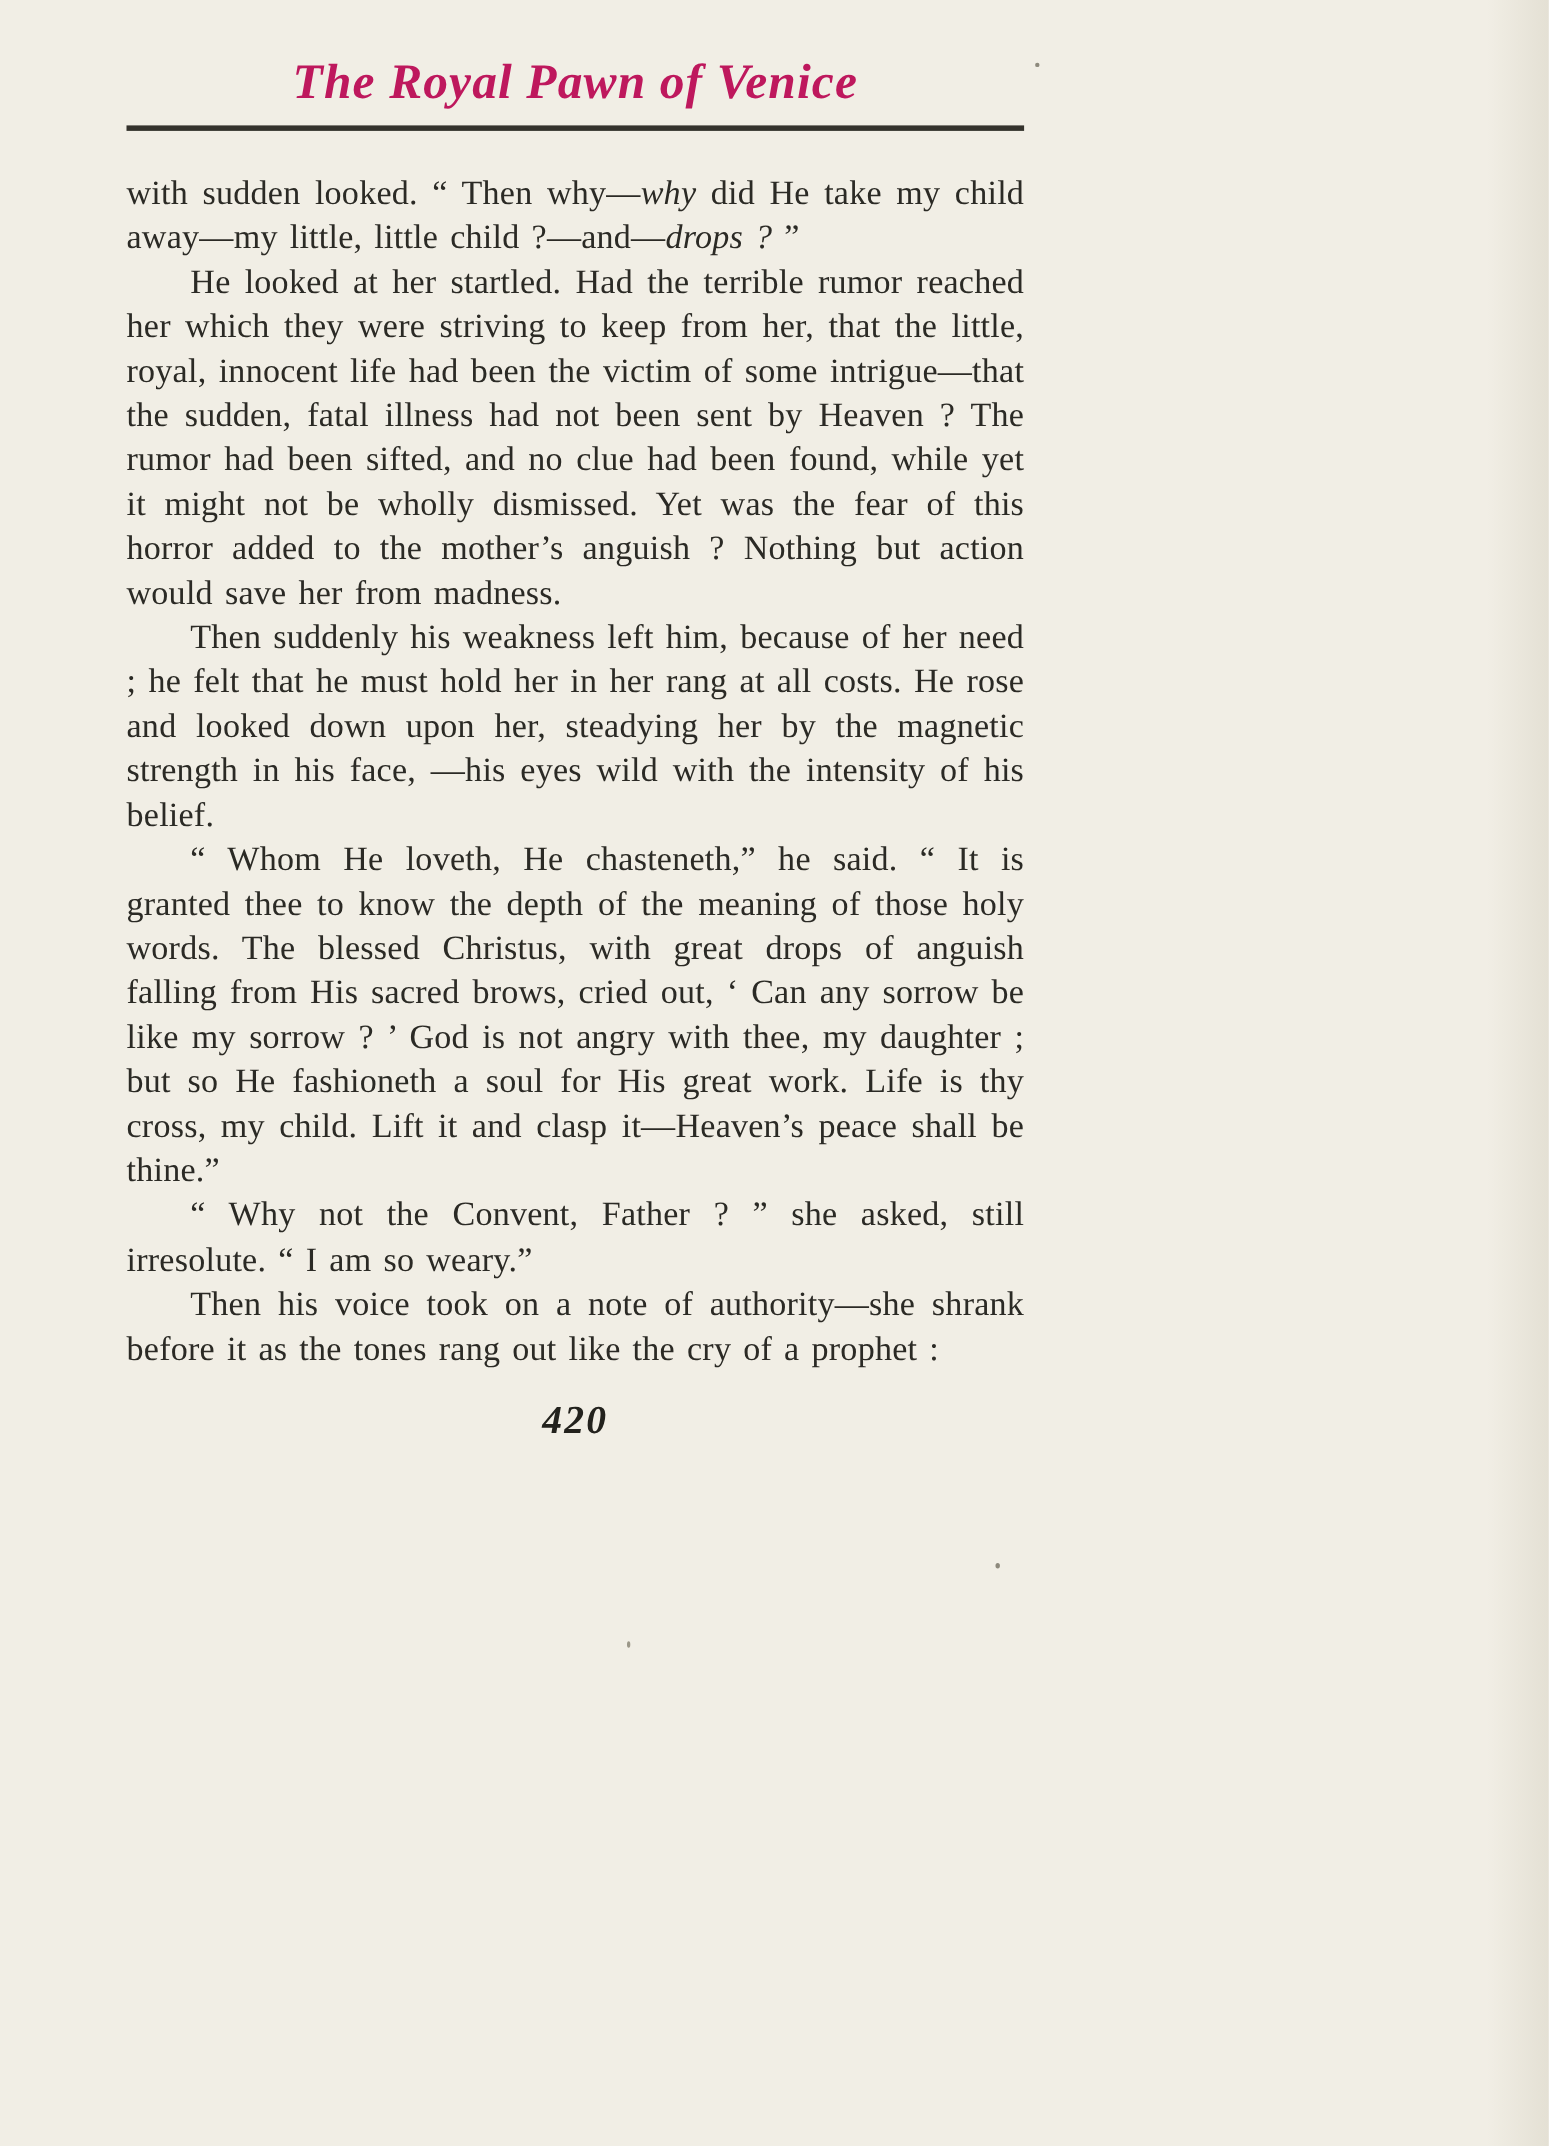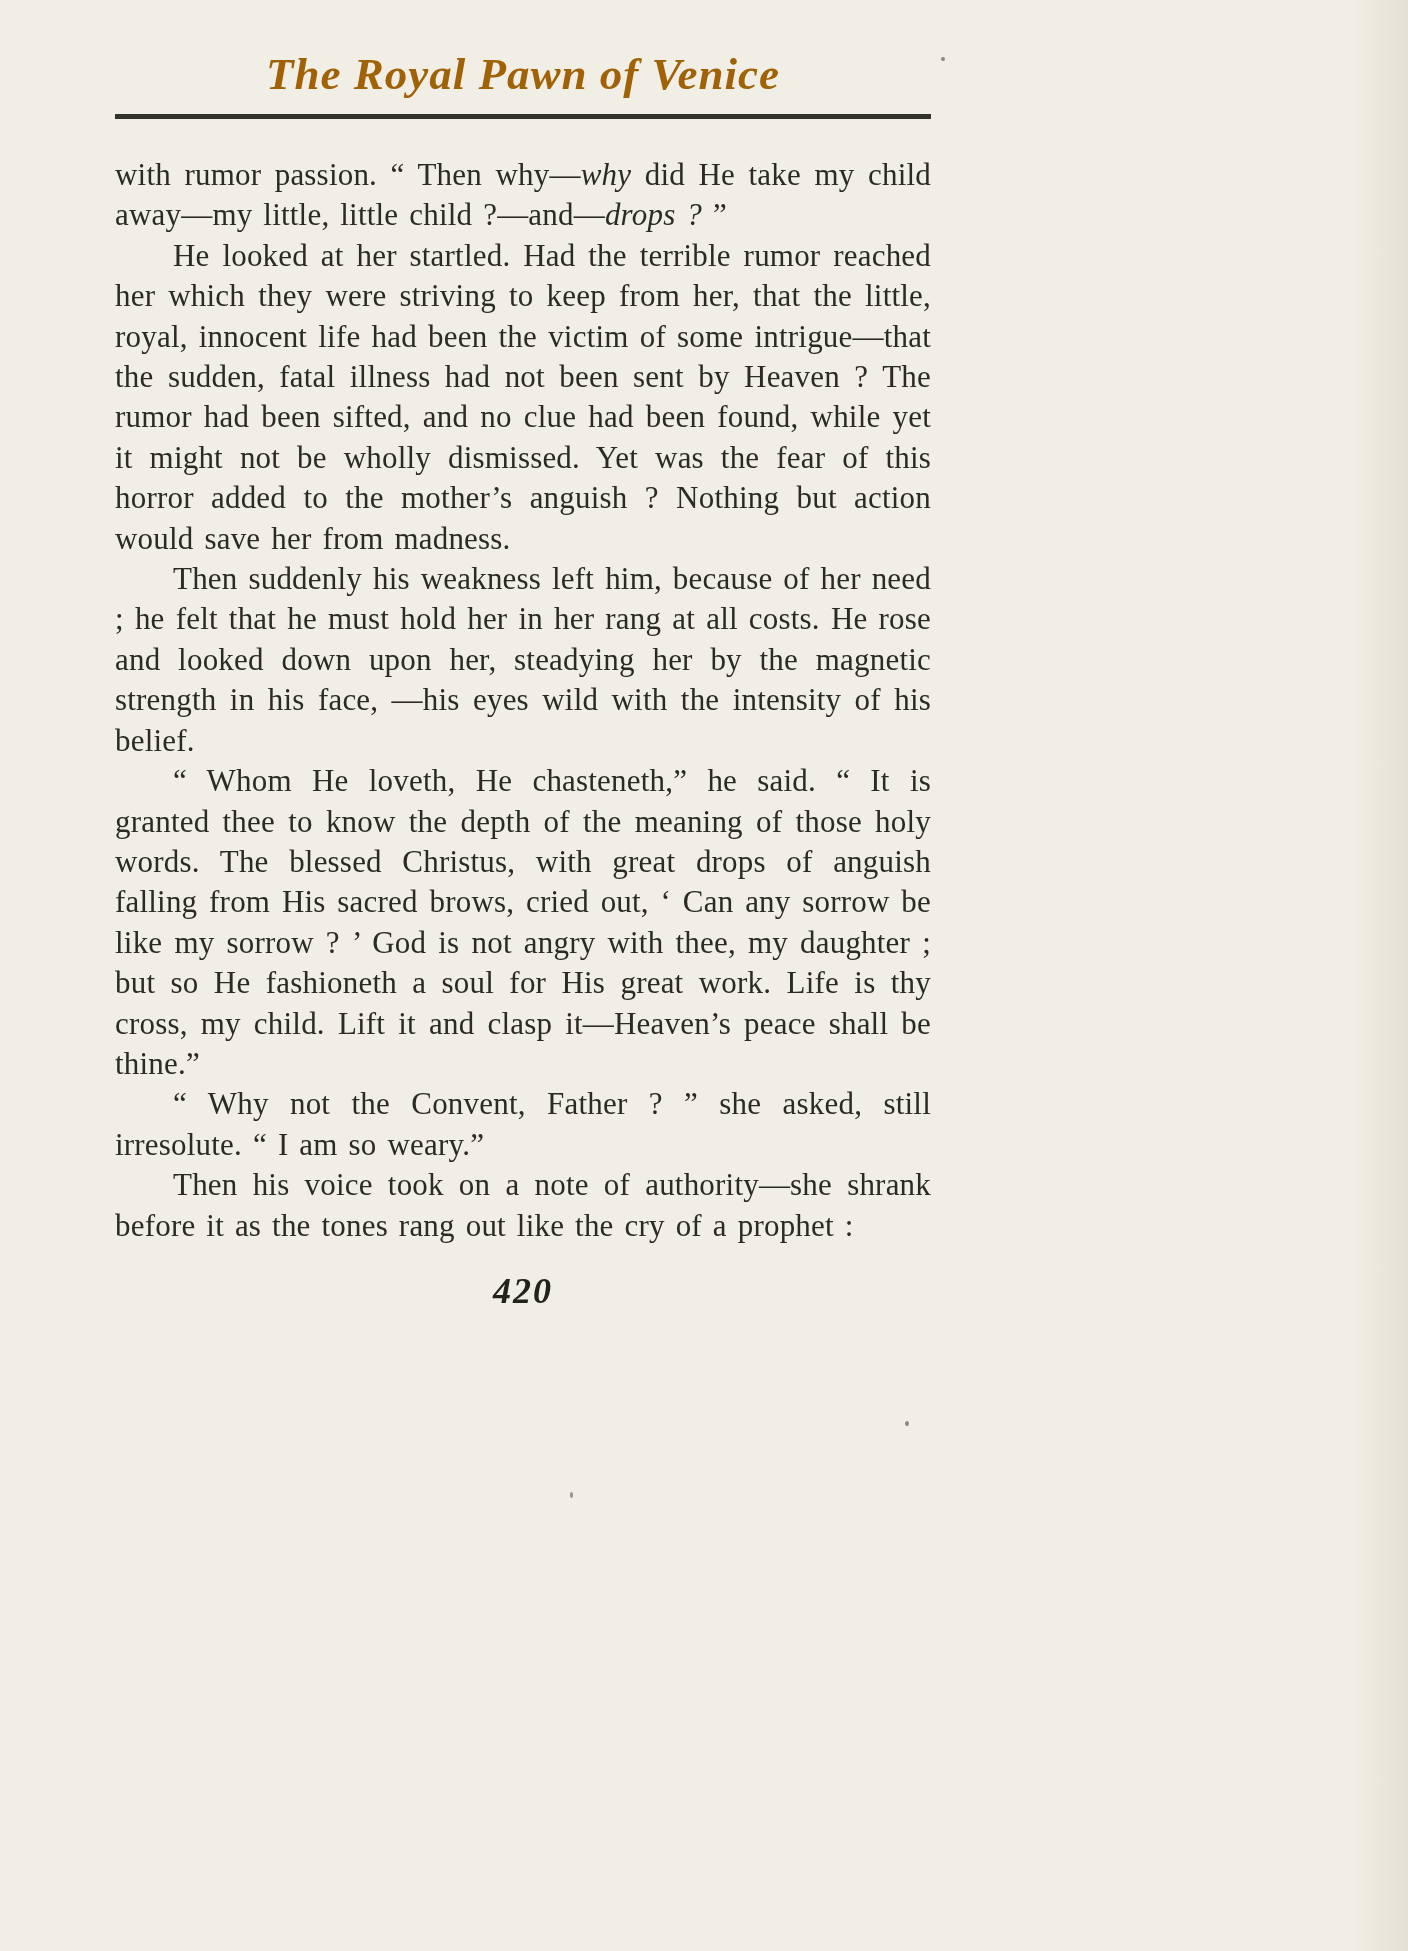--- a/index.html
+++ b/index.html
@@ -24,21 +24,21 @@
     top:48px;
     width:816px;
   }
   .header{
     text-align:center;
     font-style:italic;
     font-weight:600;
     font-size:45px;
     letter-spacing:1px;
     padding-bottom:14px;
-    color:#a16207;
+    color:#be185d;
   }
   .header-rule{
     height:0;
     border-bottom:5px solid #34322c;
     margin-bottom:36px;
   }
   .body-text p{
     margin:0;
     font-size:31px;
     line-height:40.4px;
@@ -69,21 +69,21 @@
   .speck-3{width:3px;height:6px;left:570px;top:1492px;background:#9b9788;}
 </style>
 </head>
 <body>
 
 <div class="page">
   <div class="header">The Royal Pawn of Venice</div>
   <div class="header-rule"></div>
 
   <div class="body-text">
-      <p class=""><span>with rumor passion.  “ Then why—</span><span class="italic">why</span><span> did He take my child away—my little, little child ?—and—</span><span class="italic">drops ? </span><span>”</span></p>
+      <p class=""><span>with sudden looked.  “ Then why—</span><span class="italic">why</span><span> did He take my child away—my little, little child ?—and—</span><span class="italic">drops ? </span><span>”</span></p>
       <p class="indent"><span>He looked at her startled.  Had the terrible rumor reached her which they were striving to keep from her, that the little, royal, innocent life had been the victim of some intrigue—that the sudden, fatal illness had not been sent by Heaven ?  The rumor had been sifted, and no clue had been found, while yet it might not be wholly dismissed.  Yet was the fear of this horror added to the mother’s anguish ? Nothing but action would save her from madness.</span></p>
       <p class="indent"><span>Then suddenly his weakness left him, because of her need ; he felt that he must hold her in her rang at all costs.  He rose and looked down upon her, steadying her by the magnetic strength in his face, —his eyes wild with the intensity of his belief.</span></p>
       <p class="indent"><span>“ Whom He loveth, He chasteneth,” he said. “ It is granted thee to know the depth of the meaning of those holy words.  The blessed Christus, with great drops of anguish falling from His sacred brows, cried out, ‘ Can any sorrow be like my sorrow ? ’  God is not angry with thee, my daughter ; but so He fashioneth a soul for His great work. Life is thy cross, my child.  Lift it and clasp it—Heaven’s peace shall be thine.”</span></p>
       <p class="indent"><span>“ Why not the Convent, Father ? ” she asked, still irresolute.  “ I am so weary.”</span></p>
       <p class="indent"><span>Then his voice took on a note of authority—she shrank before it as the tones rang out like the cry of a prophet :</span></p>
     </div>
 
   <div class="page-number">420</div>
 </div>
 

